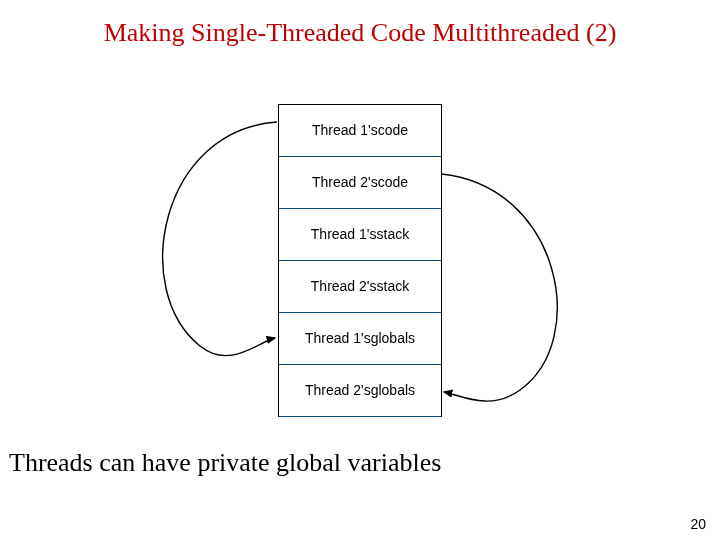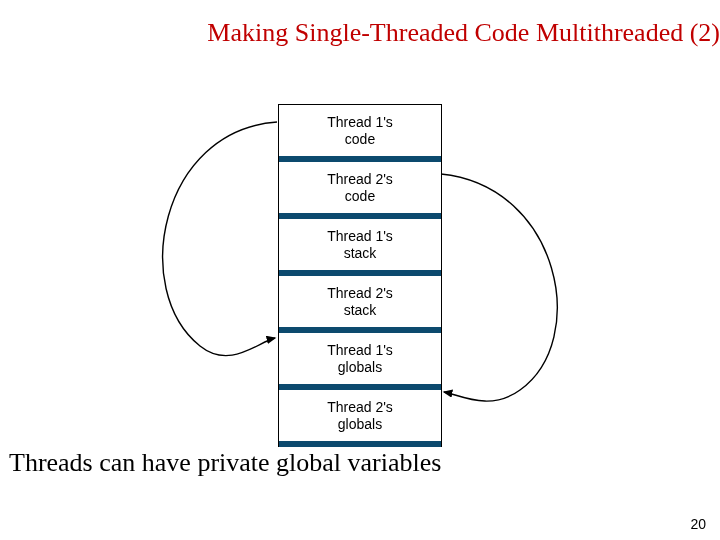--- a/index.html
+++ b/index.html
@@ -8,21 +8,21 @@
     width: 720px;
     height: 540px;
     background: #ffffff;
     font-family: "Times New Roman", Times, serif;
     position: relative;
     overflow: hidden;
   }
   .title {
     color: #c00000;
     font-size: 26px;
-    text-align: right;
+    text-align: center;
     margin-top: 18px;
     font-weight: normal;
   }
   .caption {
     color: #000000;
     font-size: 26px;
     position: absolute;
     top: 448px;
     width: 100%;
     padding-left: 9px;
@@ -45,23 +45,23 @@
   .col {
     position: absolute;
     left: 278px;
     top: 14px;
     width: 162px;
     border: 1px solid #000;
     border-bottom: none;
   }
   .cell {
     height: 51px;
-    border-bottom: 6px solid #0c4a6e;
+    border-bottom: 1px solid #0c4a6e;
     display: flex;
-    flex-direction: column;
+    flex-direction: row;
     align-items: center;
     justify-content: center;
     font-family: Arial, Helvetica, sans-serif;
     font-size: 14px;
     line-height: 1.15;
     text-align: center;
   }
   svg.arrows {
     position: absolute;
     left: 0;

